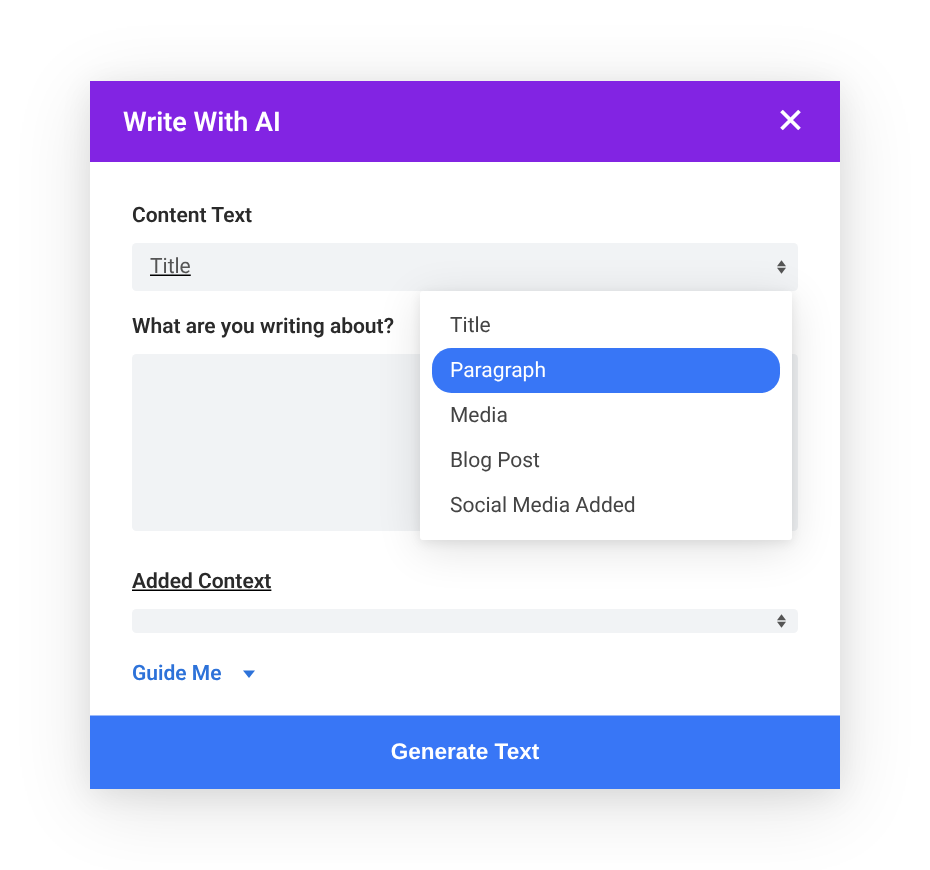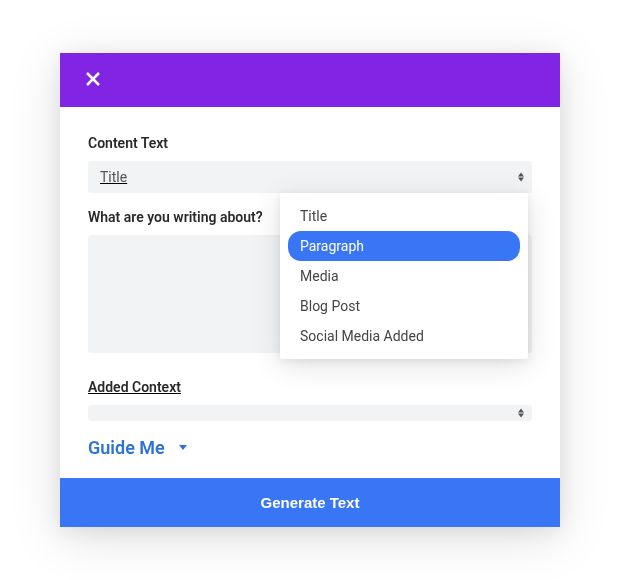--- a/index.html
+++ b/index.html
@@ -98,21 +98,21 @@
     resize: none;
     padding: 10px 12px;
     font-size: 14px;
     font-family: inherit;
     color: #333;
   }
   .textarea-wrap { margin-bottom: 22px; }
   .context-wrap { margin-bottom: 16px; text-decoration: underline; }
   .guide-link {
     color: #2d72d9;
-    font-size: 18px;
+    font-size: 14px;
     font-weight: 600;
     cursor: pointer;
     display: inline-flex;
     align-items: center;
     gap: 14px;
     margin-bottom: 4px;
   }
   .guide-caret {
     width: 0; height: 0;
     border-left: 4px solid transparent;
@@ -155,20 +155,21 @@
     color: #fff;
     border-radius: 13px;
   }
 </style>
 </head>
 <body>
 
 <div class="modal">
 
   <div class="header">
+    <div class="header-title">Write With AI</div>
     <div class="close-btn">
       <span>
         <svg viewBox="0 0 14 14" fill="none">
             <path d="M1 1 L13 13 M13 1 L1 13"></path>
           </svg>
       </span>
     </div>
   </div>
 
   <div class="body">

